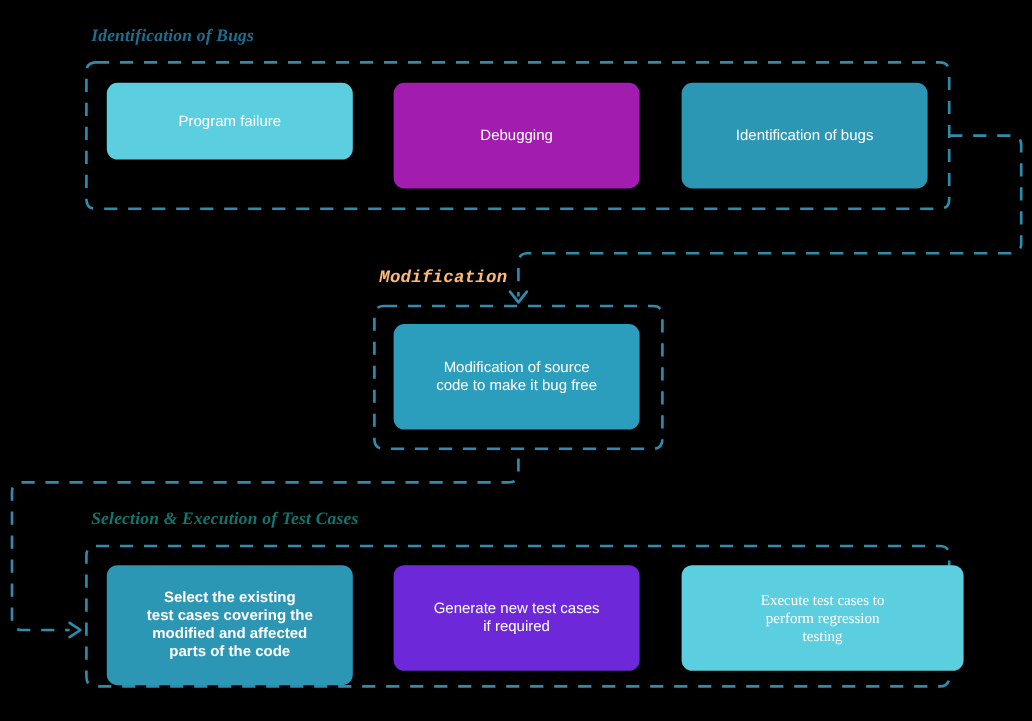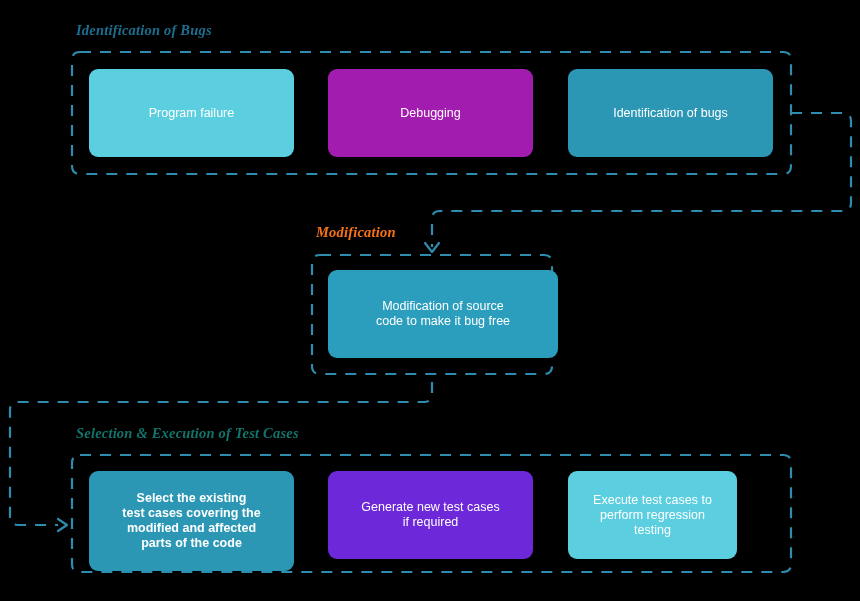--- a/index.html
+++ b/index.html
@@ -74,52 +74,52 @@
 
       <path d="M 432 382 L 432 394 Q 432 402 424 402 L 18 402 Q 10 402 10 410 L 10 517 Q 10 525 18 525 L 58 525"></path>
     </g>
 
     <path d="M 425 243 L 432 252 L 439 243" fill="none" stroke="#2e8cae" stroke-width="2.2" stroke-linecap="round" stroke-linejoin="round"></path>
     <path d="M 58 519 L 67 525 L 58 531" fill="none" stroke="#2e8cae" stroke-width="2.2" stroke-linecap="round" stroke-linejoin="round"></path>
   </svg>
 
   <div class="group-title" style="left: 76px; top: 22px; color: rgb(29, 111, 145);">Identification of Bugs</div>
 
-  <div class="node" style="left: 89px; top: 69px; width: 205px; height: 88px; background: rgb(91, 207, 224);">
+  <div class="node" style="left: 89px; top: 69px; width: 205px; height: 64px; background: rgb(91, 207, 224);">
     <span class="node-text">Program failure</span>
   </div>
 
   <div class="node" style="left: 328px; top: 69px; width: 205px; height: 88px; background: #a21caf;">
     <span class="node-text">Debugging</span>
   </div>
 
   <div class="node" style="left: 568px; top: 69px; width: 205px; height: 88px; background: rgb(43, 151, 181);">
     <span class="node-text">Identification of bugs</span>
   </div>
 
-  <div class="group-title" style="left: 316px; top: 224px; color: #f97316;">Modification</div>
+  <div class="group-title" style="left: 316px; top: 224px; color: #fdba74; font-family: Liberation Mono, monospace;">Modification</div>
 
-  <div class="node" style="left: 328px; top: 270px; width: 230px; height: 88px; background: rgb(43, 158, 189);">
+  <div class="node" style="left: 328px; top: 270px; width: 205px; height: 88px; background: rgb(43, 158, 189);">
     <span class="node-text">Modification of source
 code to make it bug free</span>
   </div>
 
   <div class="group-title" style="left: 76px; top: 425px; color: #0f766e;">Selection &amp; Execution of Test Cases</div>
 
   <div class="node bold" style="left: 89px; top: 471px; width: 205px; height: 100px; background: rgb(43, 151, 181);">
     <span class="node-text">Select the existing
 test cases covering the
 modified and affected
 parts of the code</span>
   </div>
 
   <div class="node" style="left: 328px; top: 471px; width: 205px; height: 88px; background: #6d28d9;">
     <span class="node-text">Generate new test cases
 if required</span>
   </div>
 
-  <div class="node" style="left: 568px; top: 471px; width: 169px; height: 88px; background: rgb(91, 207, 224);">
+  <div class="node" style="left: 568px; top: 471px; width: 235px; height: 88px; background: rgb(91, 207, 224); font-family: Liberation Serif, serif;">
     <span class="node-text">Execute test cases to
 perform regression
 testing</span>
   </div>
 
 </div>
 
 </body></html>

